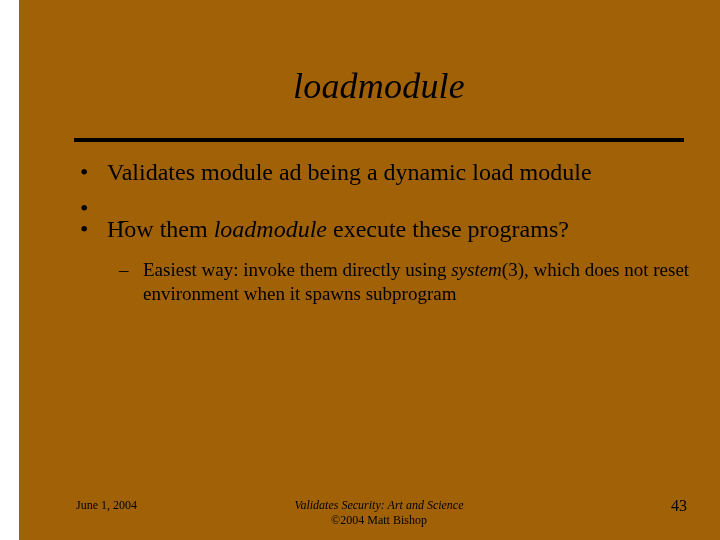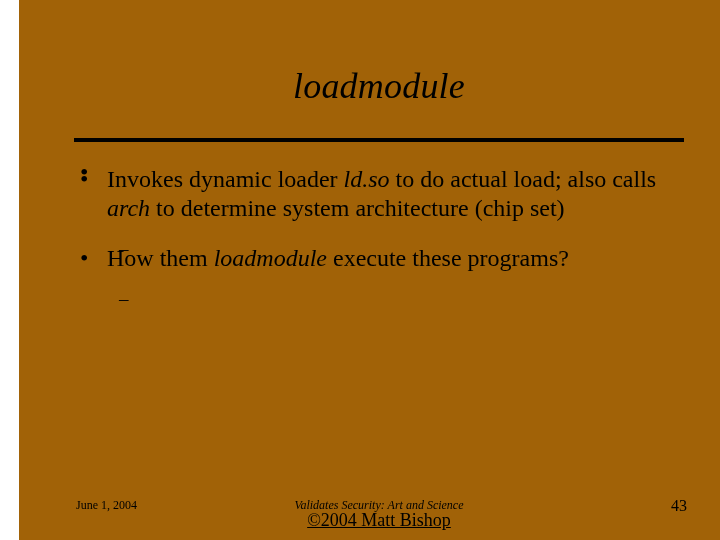--- a/index.html
+++ b/index.html
@@ -117,24 +117,23 @@
     width: 400px;
     text-align: center;
   }
   #footer-citation {
     font-size: 12px;
     font-style: italic;
     line-height: 15px;
     white-space: pre;
   }
   #footer-copyright {
-    font-size: 18px;
+    font-size: 12px;
     line-height: 15px;
     white-space: pre;
-    text-decoration: underline;
   }
   #footer-pagenum {
     position: absolute;
     right: 52px;
     top: 6px;
     font-size: 16px;
     line-height: 15px;
     text-align: left;
     white-space: pre;
   }
@@ -144,29 +143,29 @@
 
 <div id="slide">
 
   <div id="title-block">
     <h1 id="slide-title">loadmodule</h1>
   </div>
 
   <div id="title-rule"></div>
 
   <div id="body-block">
+      <div class="bullet-l1"><span class="marker">•</span><span><span>Validates module ad being a dynamic load module</span></span></div>
+      <div class="spacer-xs"></div>
       <div class="bullet-l1"><span class="marker">•</span></div>
-      <div class="spacer-xs"></div>
-      <div class="bullet-l1"><span class="marker">•</span><span><span>Invokes dynamic loader </span><span class="it">ld.so</span><span> to do actual load; also calls </span><span class="it">arch</span><span> to determine system architecture (chip set)</span></span></div>
       <div class="spacer-sm"></div>
       <div class="bullet-l2"><span class="marker">–</span></div>
       <div class="spacer-sm"></div>
       <div class="bullet-l1"><span class="marker">•</span><span><span>How them </span><span class="it">loadmodule</span><span> execute these programs?</span></span></div>
       <div class="spacer-sm"></div>
-      <div class="bullet-l2"><span class="marker">–</span></div>
+      <div class="bullet-l2"><span class="marker">–</span><span><span>Easiest way: invoke them directly using </span><span class="it">system</span><span>(3), which does not reset environment when it spawns subprogram</span></span></div>
     </div>
 
   <div id="footer">
     <div id="footer-date">June 1, 2004</div>
     <div id="footer-center">
       <div id="footer-citation">Validates Security: Art and Science</div>
       <div id="footer-copyright">©2004 Matt Bishop</div>
     </div>
     <div id="footer-pagenum">43</div>
   </div>

